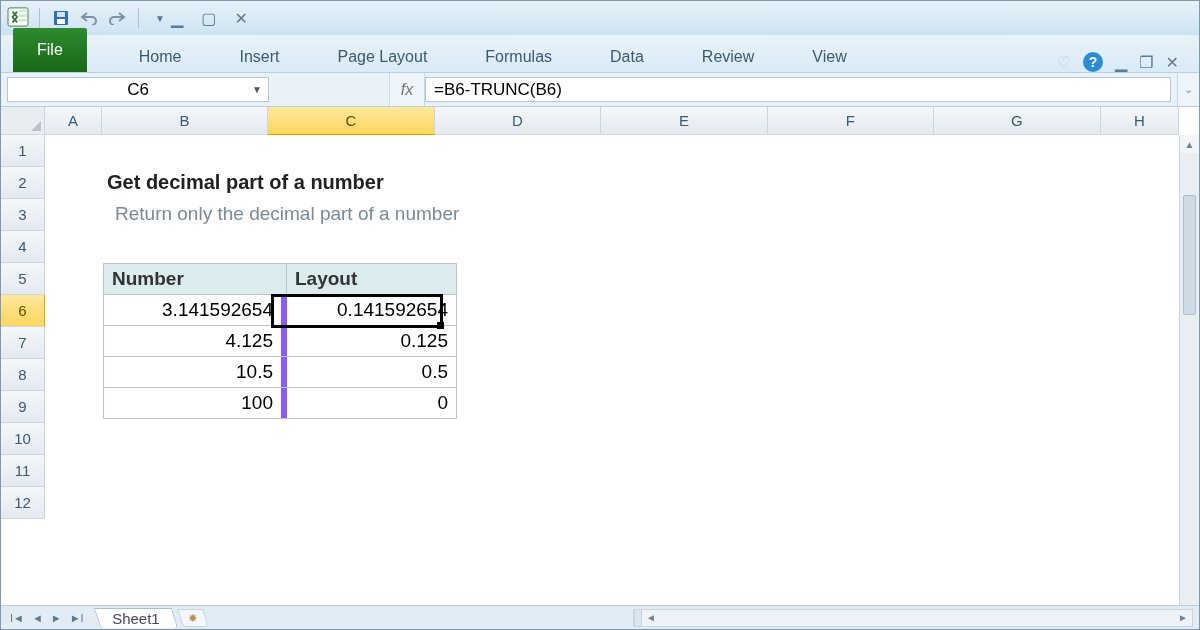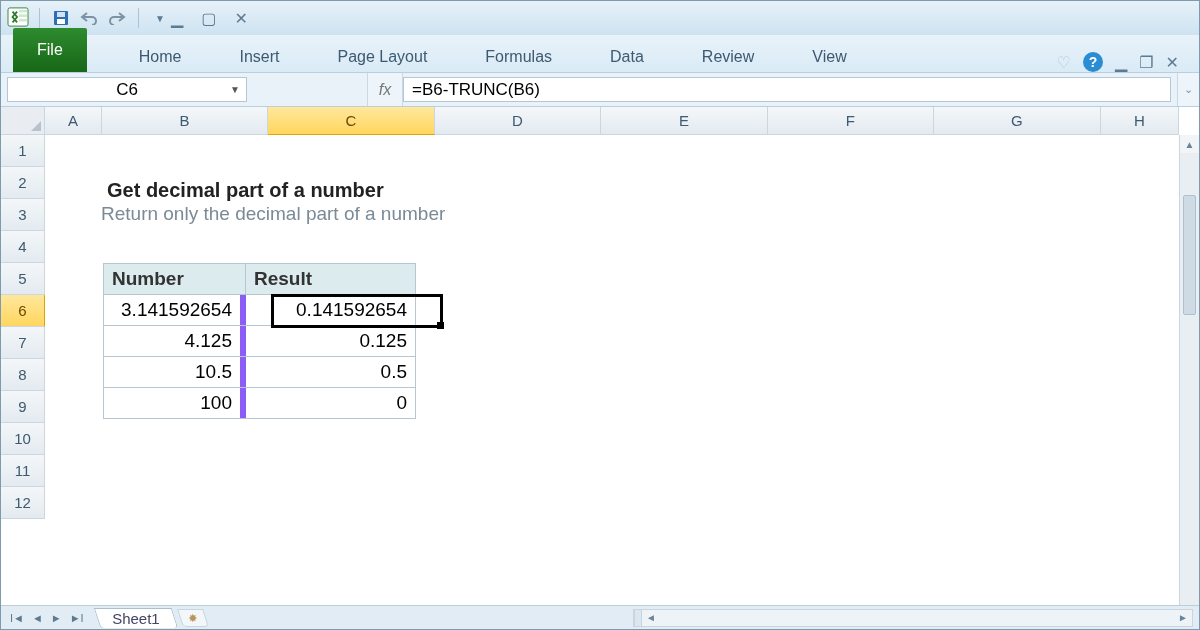--- a/index.html
+++ b/index.html
@@ -19,21 +19,21 @@
   
   .ribbon-tabs { height: 38px; background: linear-gradient(#e9f2f9,#d9ebf6); display: flex; align-items: flex-end; padding: 0 12px; border-bottom: 1px solid #b9cfdd; }
   .file-tab { background: linear-gradient(#2e8b2e,#176717); color: #fff; padding: 22px 24px; font-size: 16px; border-radius: 2px 2px 0 0; margin-right: 38px; height: 32px; display: flex; align-items: center; }
   .rtab { color: #3c5a72; font-size: 16px; padding: 6px 14px; margin-right: 30px; cursor: default; }
   .ribbon-right { margin-left: auto; display: flex; align-items: center; gap: 12px; padding-right: 8px; color: #5c7b92; font-size: 16px;}
   .help-circ { width:20px; height:20px; border-radius:50%; background:#2a8dd4; color:#fff; font-size:14px; font-weight:bold; display:flex; align-items:center; justify-content:center;}
   .heart { color:#b7c8d4; }
 
   
   .formula-area { display:flex; align-items:stretch; height:34px; border-bottom:1px solid #b9cfdd; background:#e9f2f9;}
-  .namebox { width:240px; display:flex; align-items:center; justify-content:center; background:#fff; margin:4px 0 4px 6px; border:1px solid #b4c7d6; font-size:17px; position:relative;}
+  .namebox { width:262px; display:flex; align-items:center; justify-content:center; background:#fff; margin:4px 0 4px 6px; border:1px solid #b4c7d6; font-size:17px; position:relative;}
   .namebox .dd { position:absolute; right:6px; font-size:10px; color:#555;}
   .fx-gap { width: 120px; }
   .fx-label { width:36px; display:flex; align-items:center; justify-content:center; font-style:italic; color:#777; border-left:1px solid #c9d8e3; border-right:1px solid #c9d8e3; background:#eef5fa;}
   .formula-input { flex:1; background:#fff; margin:4px 6px 4px 0; border:1px solid #b4c7d6; padding:2px 8px; font-size:17px; display:flex; align-items:center;}
   .fb-expand { width:22px; display:flex; align-items:center; justify-content:center; background:#eef5fa; border-left:1px solid #c9d8e3; color:#7a94a8; font-size:11px;}
 
   
   .grid-wrap { flex:1; display:flex; overflow:hidden; position:relative;}
   .corner { width:44px; height:28px; background:#e9edf1; border-right:1px solid #ccd6de; border-bottom:1px solid #ccd6de; position:absolute; top:0; left:0; display:flex;align-items:center;justify-content:center;}
   .corner::after{content:""; width:0;height:0;border-left:10px solid transparent;border-bottom:10px solid #b7c2cc; position:absolute; right:3px; bottom:3px;}
@@ -55,21 +55,21 @@
   
   .bold-title { position:absolute; font-weight:700; font-size:20px; color:#222;}
   .subtitle { position:absolute; font-size:19px; color:#7a8a97;}
   .tbl { position:absolute; border:1px solid #b8c6d1;}
   .tbl .hdr { display:flex; background:#dcebee;}
   .tbl .hdr div { padding:4px 8px; font-size:19px; font-weight:600; color:#333; border-right:1px solid #b8c6d1;}
   .tbl .hdr div:last-child{border-right:none;}
   .tbl .row { display:flex; border-top:1px solid #b8c6d1;}
   .tbl .row div { padding:4px 8px; font-size:19px; text-align:right; border-right:6px solid #8b5cf6;}
   .tbl .row div:last-child{border-right:none;}
-  .colB{width:142px;} .colC{width:169px;}
+  .colB{width:183px;} .colC{width:169px;}
 
   .active-cell { position:absolute; border:3px solid #000; background:transparent; pointer-events:none;}
   .active-cell::after{content:""; position:absolute; right:-4px; bottom:-4px; width:7px; height:7px; background:#000;}
 
   
   .sheet-tabs { height:24px; background:#e1ecf4; border-top:1px solid #b9cfdd; display:flex; align-items:center; font-size:14px; color:#446;}
   .sheet-tabs .nav { display:flex; gap:2px; padding:0 6px;}
   .sheet-tabs .nav span{ padding:0 3px; font-size:11px; color:#5c7b92;}
   .sheet-tab { background:#fff; border:1px solid #aac0d0; border-bottom:none; padding:1px 14px; margin-left:4px; border-radius:0 0 4px 4px; transform:skewX(18deg);}
   .sheet-tab span{display:inline-block; transform:skewX(-18deg); font-size:15px;}
@@ -177,27 +177,27 @@
       <div class="rh sel">6</div>
       <div class="rh">7</div>
       <div class="rh">8</div>
       <div class="rh">9</div>
       <div class="rh">10</div>
       <div class="rh">11</div>
       <div class="rh">12</div>
     </div>
 
     <div class="cells">
-      <div class="bold-title" style="left:62px; top:44px;">Get decimal part of a number</div>
-      <div class="subtitle" style="left:56px; top:68px;">Return only the decimal part of a number</div>
+      <div class="bold-title" style="left:62px; top:36px;">Get decimal part of a number</div>
+      <div class="subtitle" style="left:70px; top:68px;">Return only the decimal part of a number</div>
 
       <div class="tbl" style="left:58px; top:128px;">
         <div class="hdr">
           <div class="colB" style="text-align:left;">Number</div>
-          <div class="colC" style="text-align:left;">Result</div>
+          <div class="colC" style="text-align:left;">Layout</div>
         </div>
         <div class="row">
           <div class="colB">3.141592654</div>
           <div class="colC">0.141592654</div>
         </div>
         <div class="row">
           <div class="colB">4.125</div>
           <div class="colC">0.125</div>
         </div>
         <div class="row">

